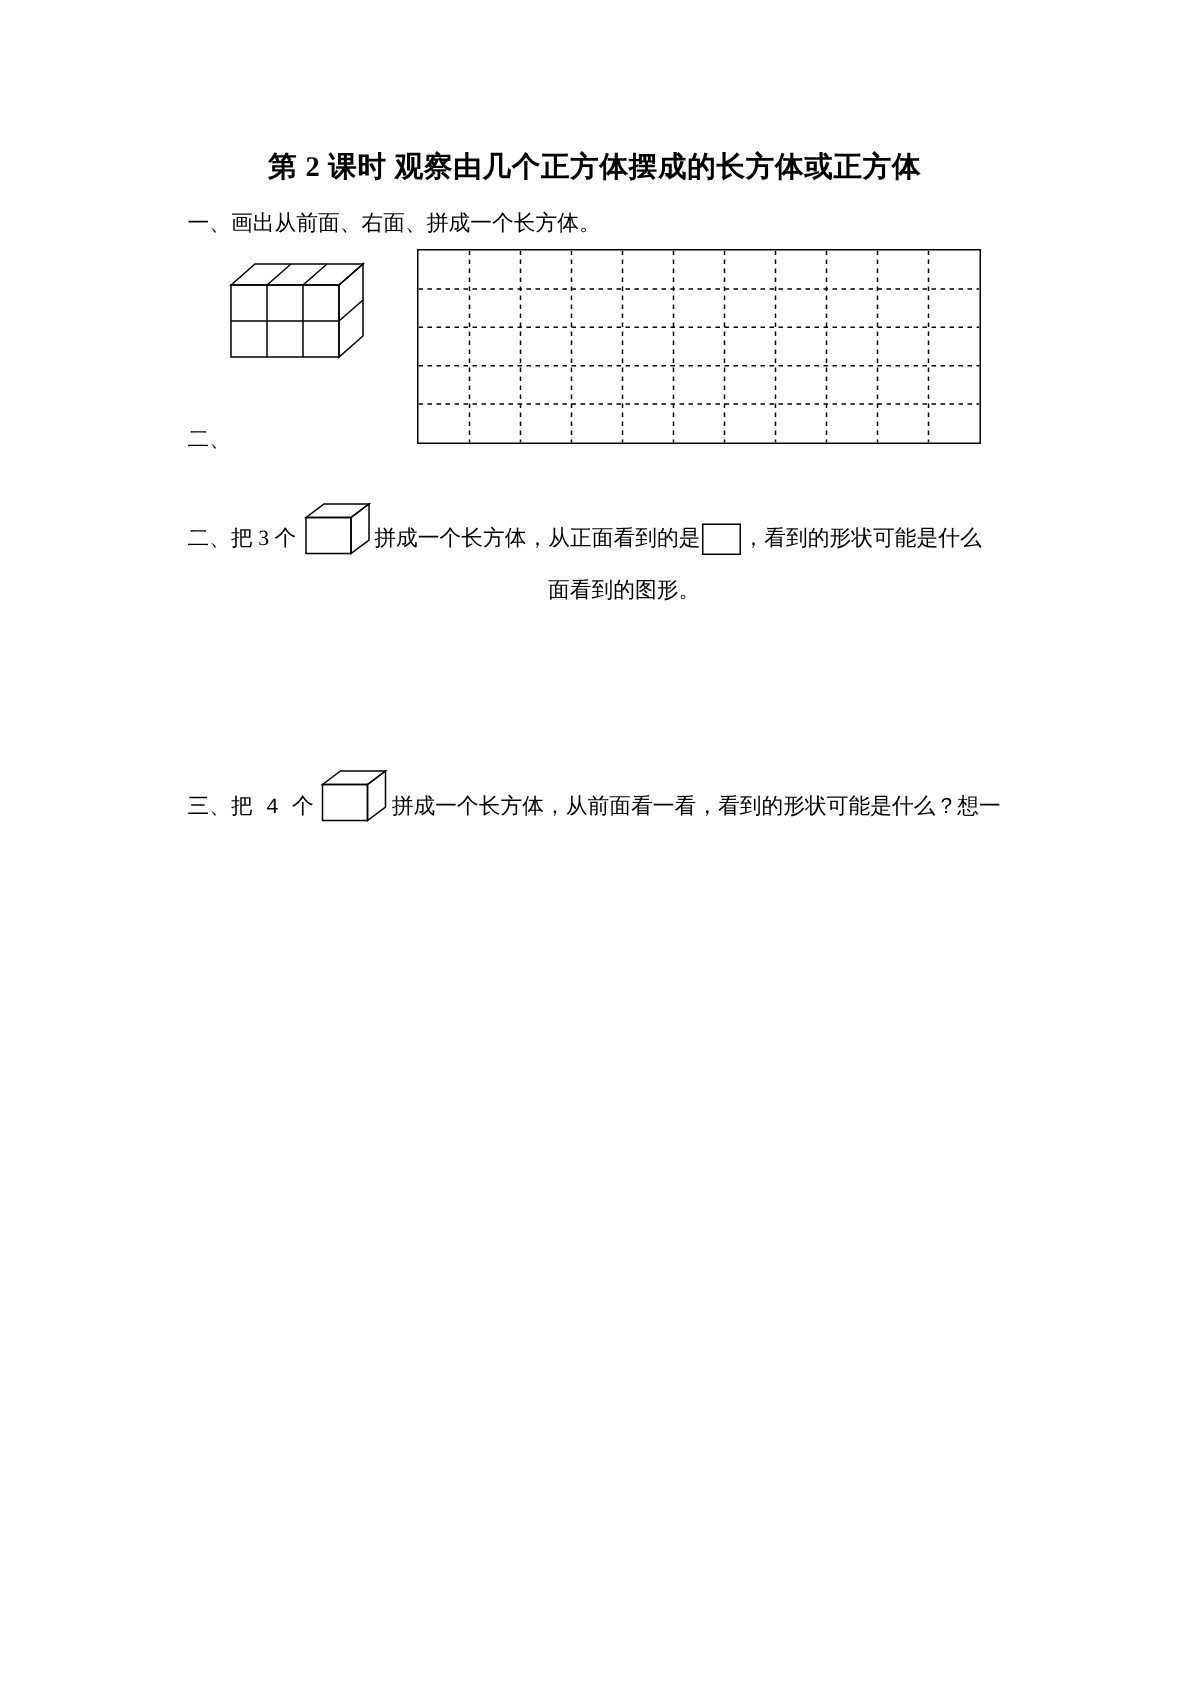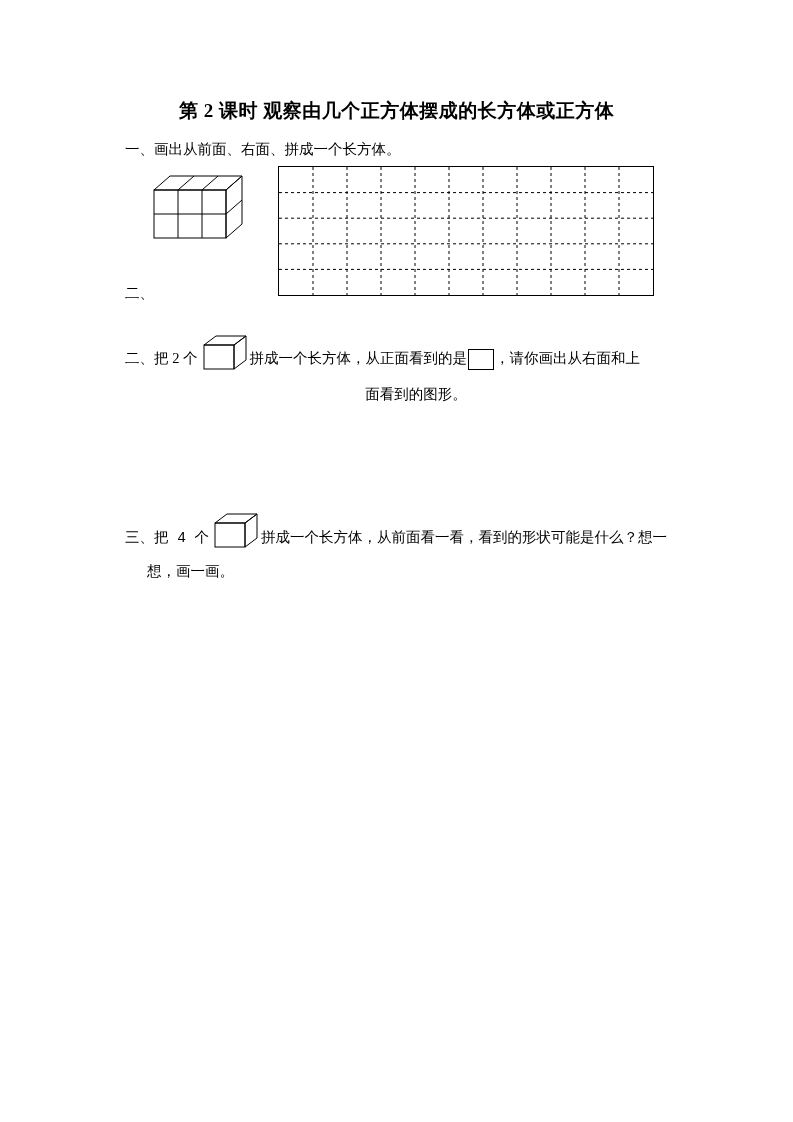--- a/index.html
+++ b/index.html
@@ -156,34 +156,33 @@
         <line x1="0" y1="51.2" x2="374" y2="51.2"></line>
         <line x1="0" y1="76.8" x2="374" y2="76.8"></line>
         <line x1="0" y1="102.4" x2="374" y2="102.4"></line>
       </g>
     </svg>
   </div>
 
   <div class="q-line" id="q-blank">二、</div>
 
   <div id="q2">
-    <span>二、把 2 个</span><span class="inline-cube"><svg width="48" height="40" viewBox="0 0 48 40">
+    <span>二、把 3 个</span><span class="inline-cube"><svg width="48" height="40" viewBox="0 0 48 40">
           <g fill="none" stroke="#000" stroke-width="1">
             <rect x="4" y="12" width="30" height="24"></rect>
             <path d="M4 12 L16 3 L46 3 L34 12 Z"></path>
             <path d="M34 12 L46 3 L46 27 L34 36 Z"></path>
           </g>
-        </svg></span><span>拼成一个长方体，从正面看到的是</span><span class="inline-square"></span><span>，请你画出从右面和上</span>
+        </svg></span><span>拼成一个长方体，从正面看到的是</span><span class="inline-square"></span><span>，看到的形状可能是什么</span>
     <span class="l2">面看到的图形。</span>
   </div>
 
   <div id="q3">
     <span>三、把 4 个</span><span class="inline-cube"><svg width="48" height="40" viewBox="0 0 48 40">
           <g fill="none" stroke="#000" stroke-width="1">
             <rect x="4" y="12" width="30" height="24"></rect>
             <path d="M4 12 L16 3 L46 3 L34 12 Z"></path>
             <path d="M34 12 L46 3 L46 27 L34 36 Z"></path>
           </g>
         </svg></span><span>拼成一个长方体，从前面看一看，看到的形状可能是什么？想一</span>
-    <span class="l2">想，画一画。</span>
   </div>
 
 </div>
 
 </body></html>

